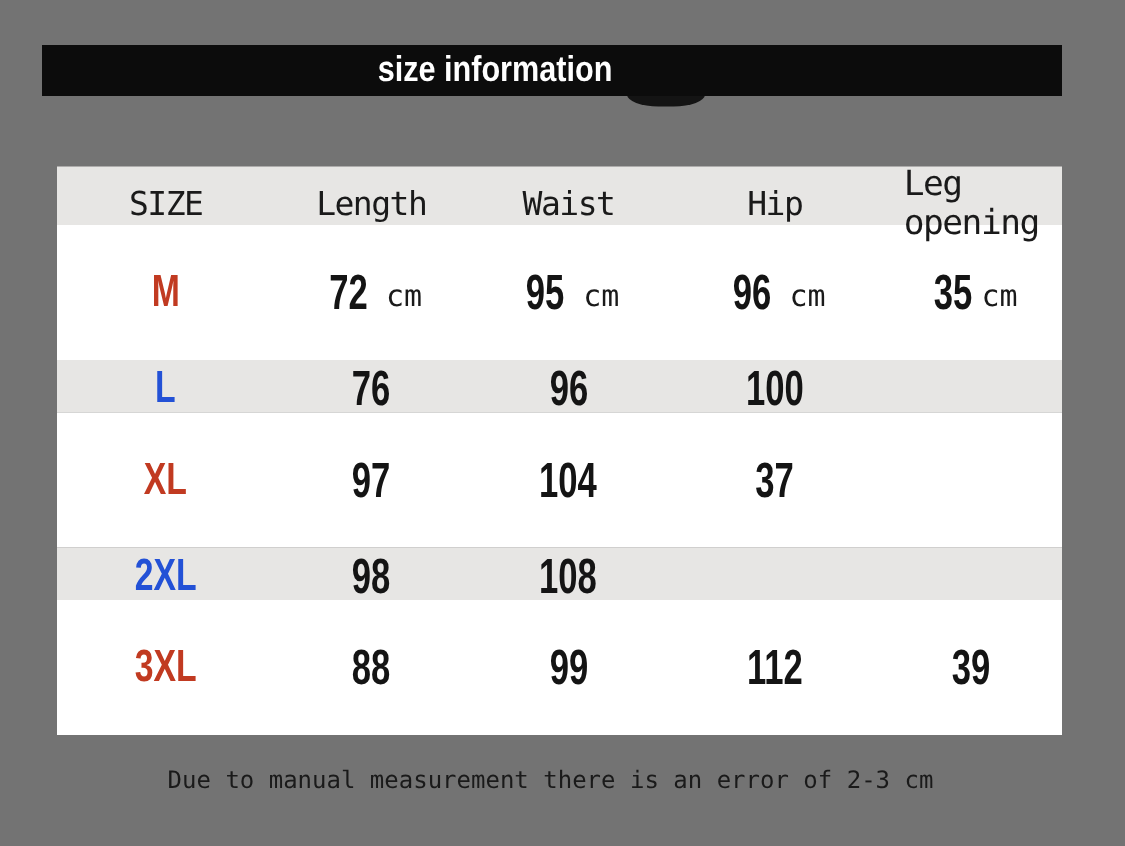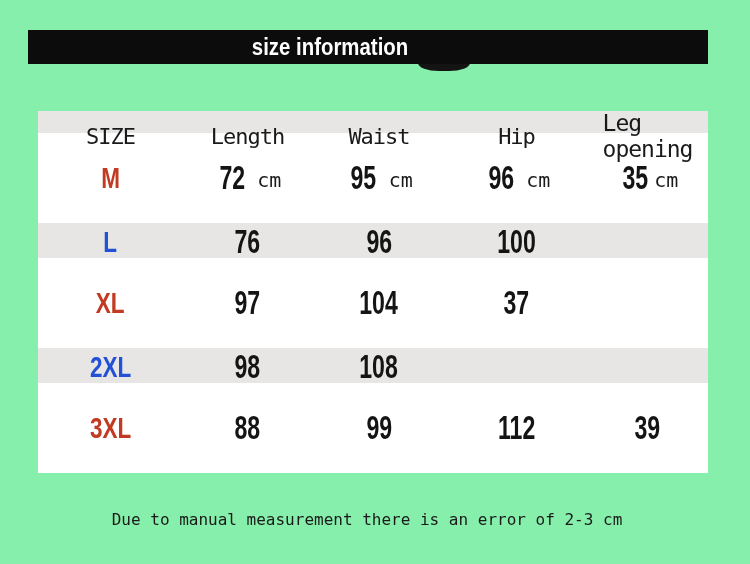--- a/index.html
+++ b/index.html
@@ -1,30 +1,30 @@
 <!DOCTYPE html>
 <html><head>
 <meta charset="utf-8">
 <style>
   html,body{margin:0;padding:0;background:#ffffff;}
-  .page{position:relative;width:750px;height:564px;background:#86efac;overflow:hidden;
+  .page{position:relative;width:750px;height:564px;background:#737373;overflow:hidden;
         font-family:"Liberation Sans",sans-serif;color:#141414;}
 
   
   .banner-blob{position:absolute;left:418px;top:55px;width:52px;height:16px;
                background:#141414;border-radius:50%/62%;}
   .banner{position:absolute;left:28px;top:30px;width:680px;height:34px;background:#0c0c0c;
           display:flex;align-items:center;justify-content:center;}
   .banner-title{color:#ffffff;font-weight:bold;font-size:24px;white-space:nowrap;
                 transform:translateX(-38px) scaleX(0.85);display:inline-block;}
 
   
   .size-table{position:absolute;left:38px;top:111px;width:670px;}
   .row{display:grid;grid-template-columns:145px 129px 134px 141px 121px;}
-  .row.header{height:22px;background:#e7e6e4;}
+  .row.header{height:39px;background:#e7e6e4;}
   .row.slim{height:35px;background:#e7e6e4;}
   .row.tall{height:90px;background:#ffffff;}
   .cell{display:flex;align-items:center;justify-content:center;overflow:visible;}
 
   .hdr{font-family:"DejaVu Sans Mono",monospace;font-size:22px;letter-spacing:-1px;
        color:#1a1a1a;white-space:nowrap;}
   .hdr-leg{font-family:"DejaVu Sans Mono",monospace;font-size:23px;line-height:1.12;
            letter-spacing:-1px;color:#1a1a1a;text-align:left;}
 
   .size-label{font-weight:bold;font-size:30px;display:inline-block;transform:scaleX(0.75);

